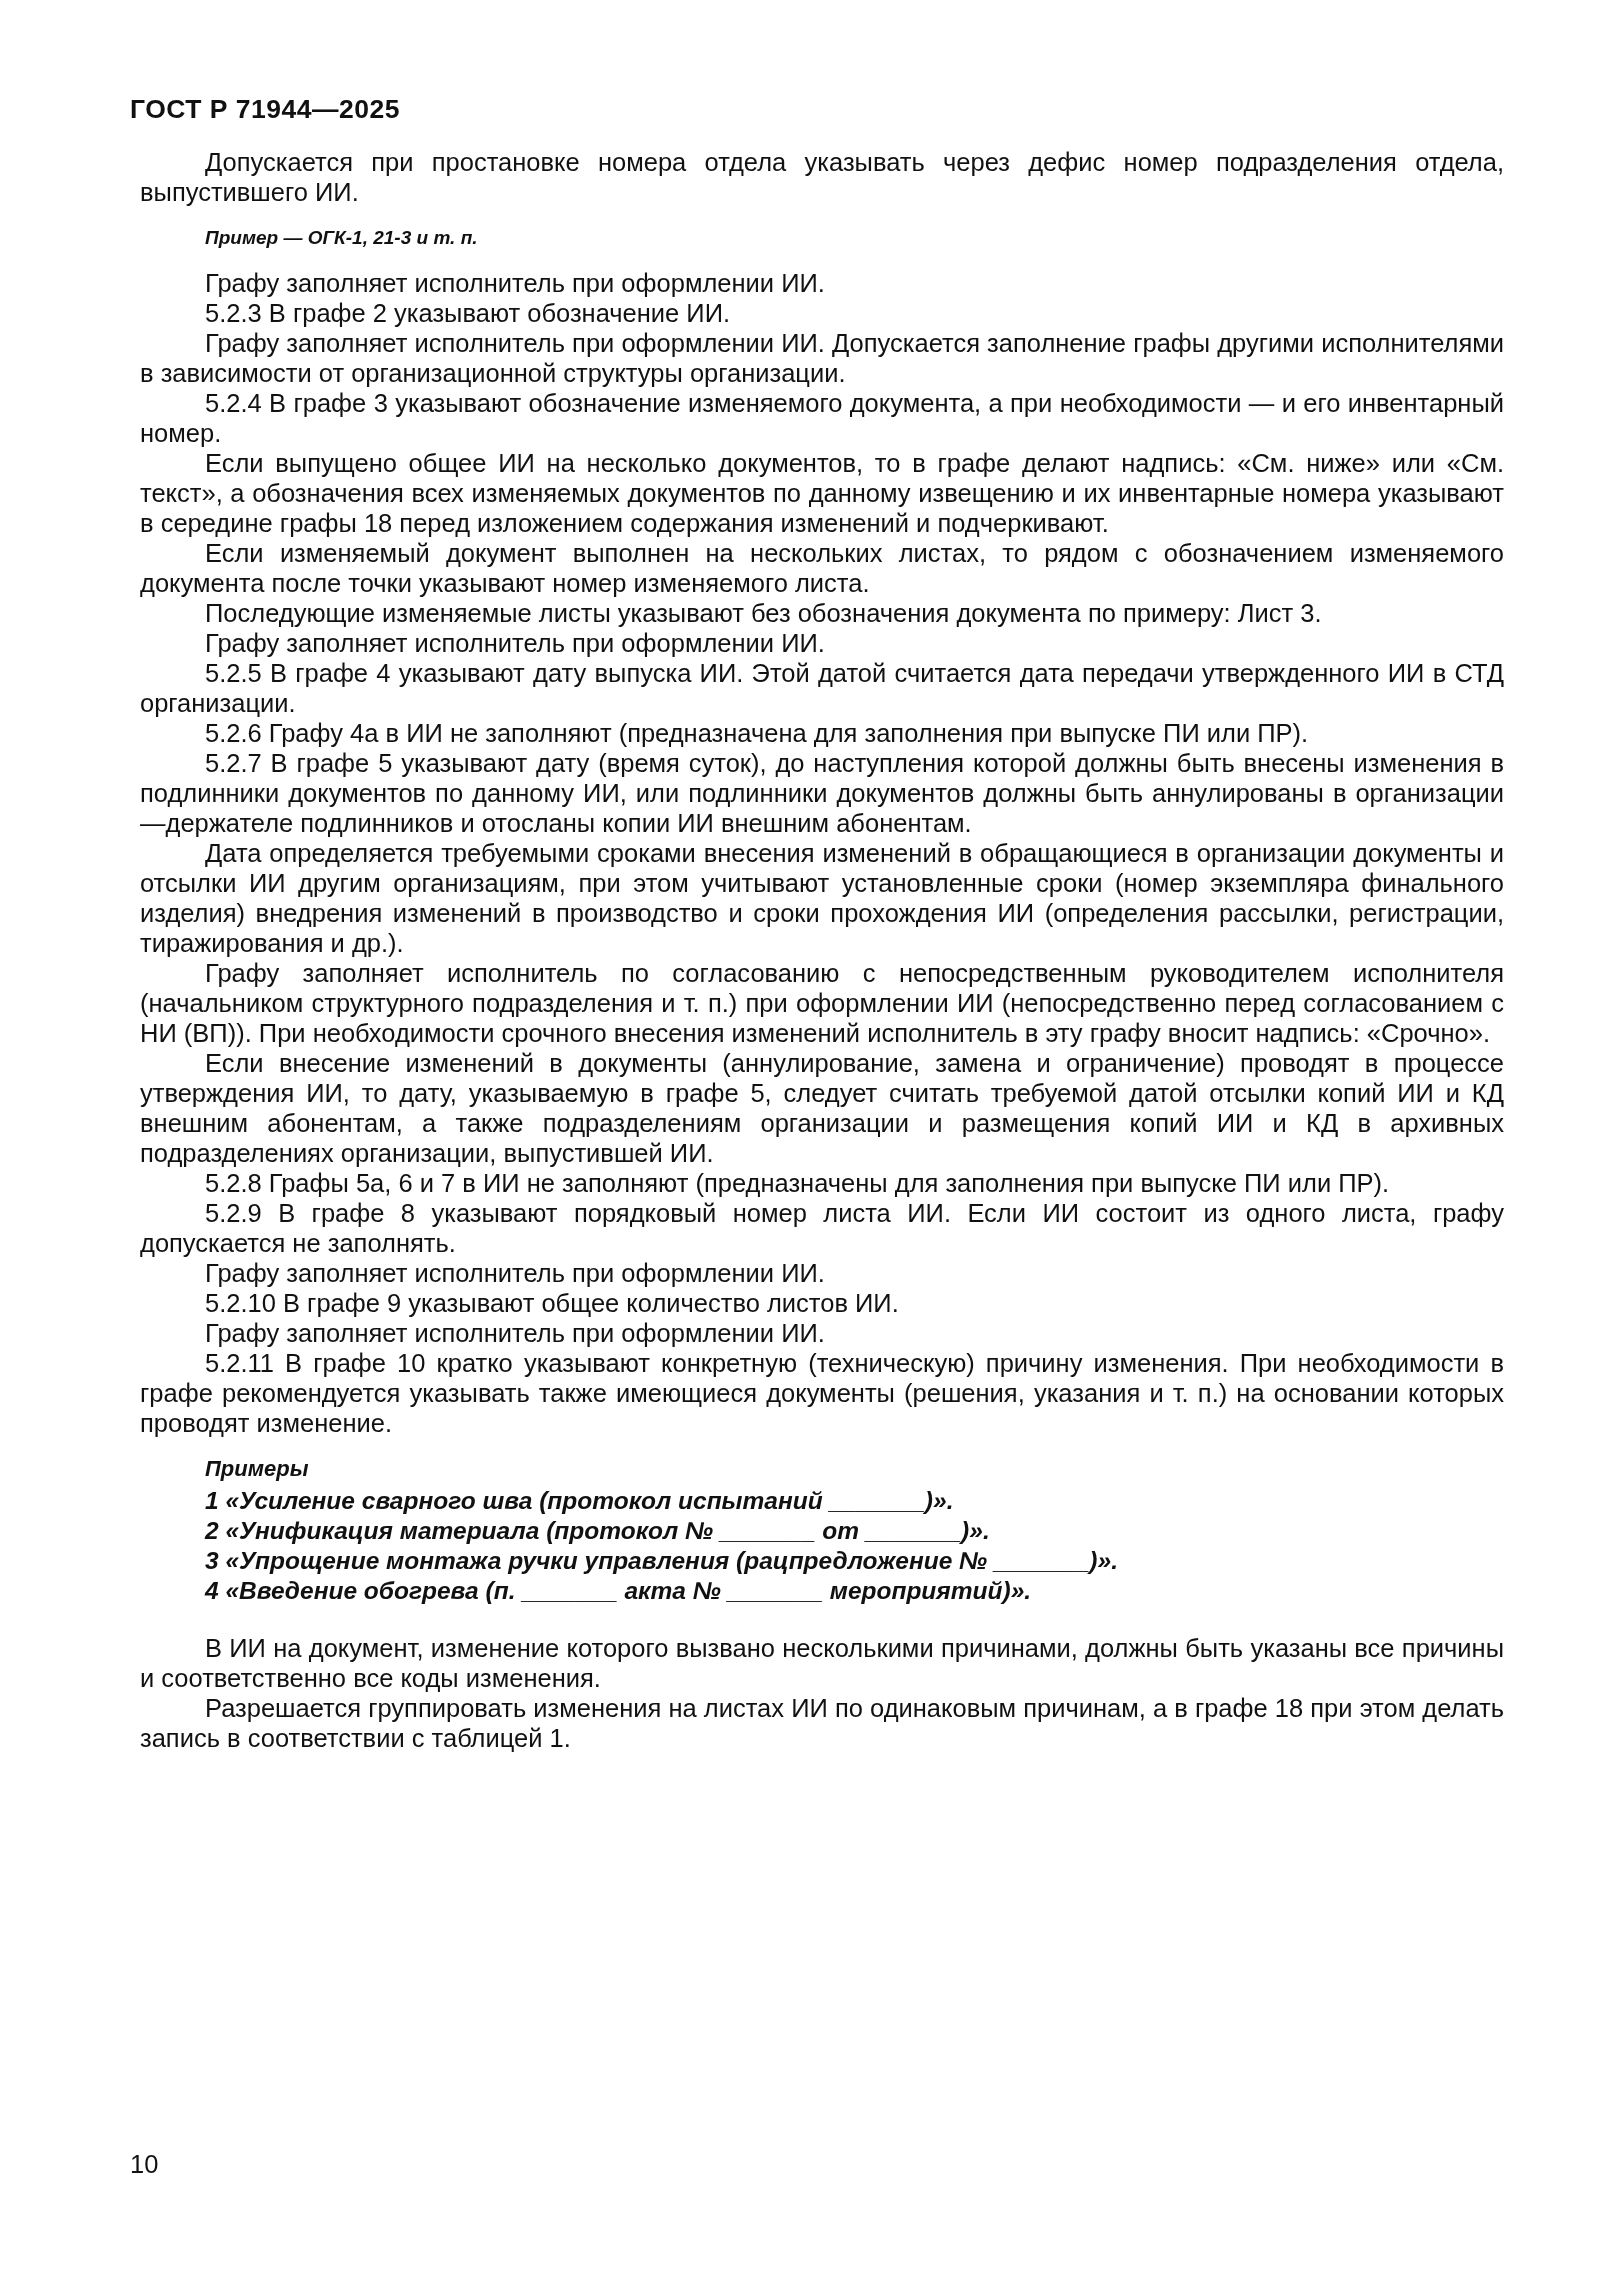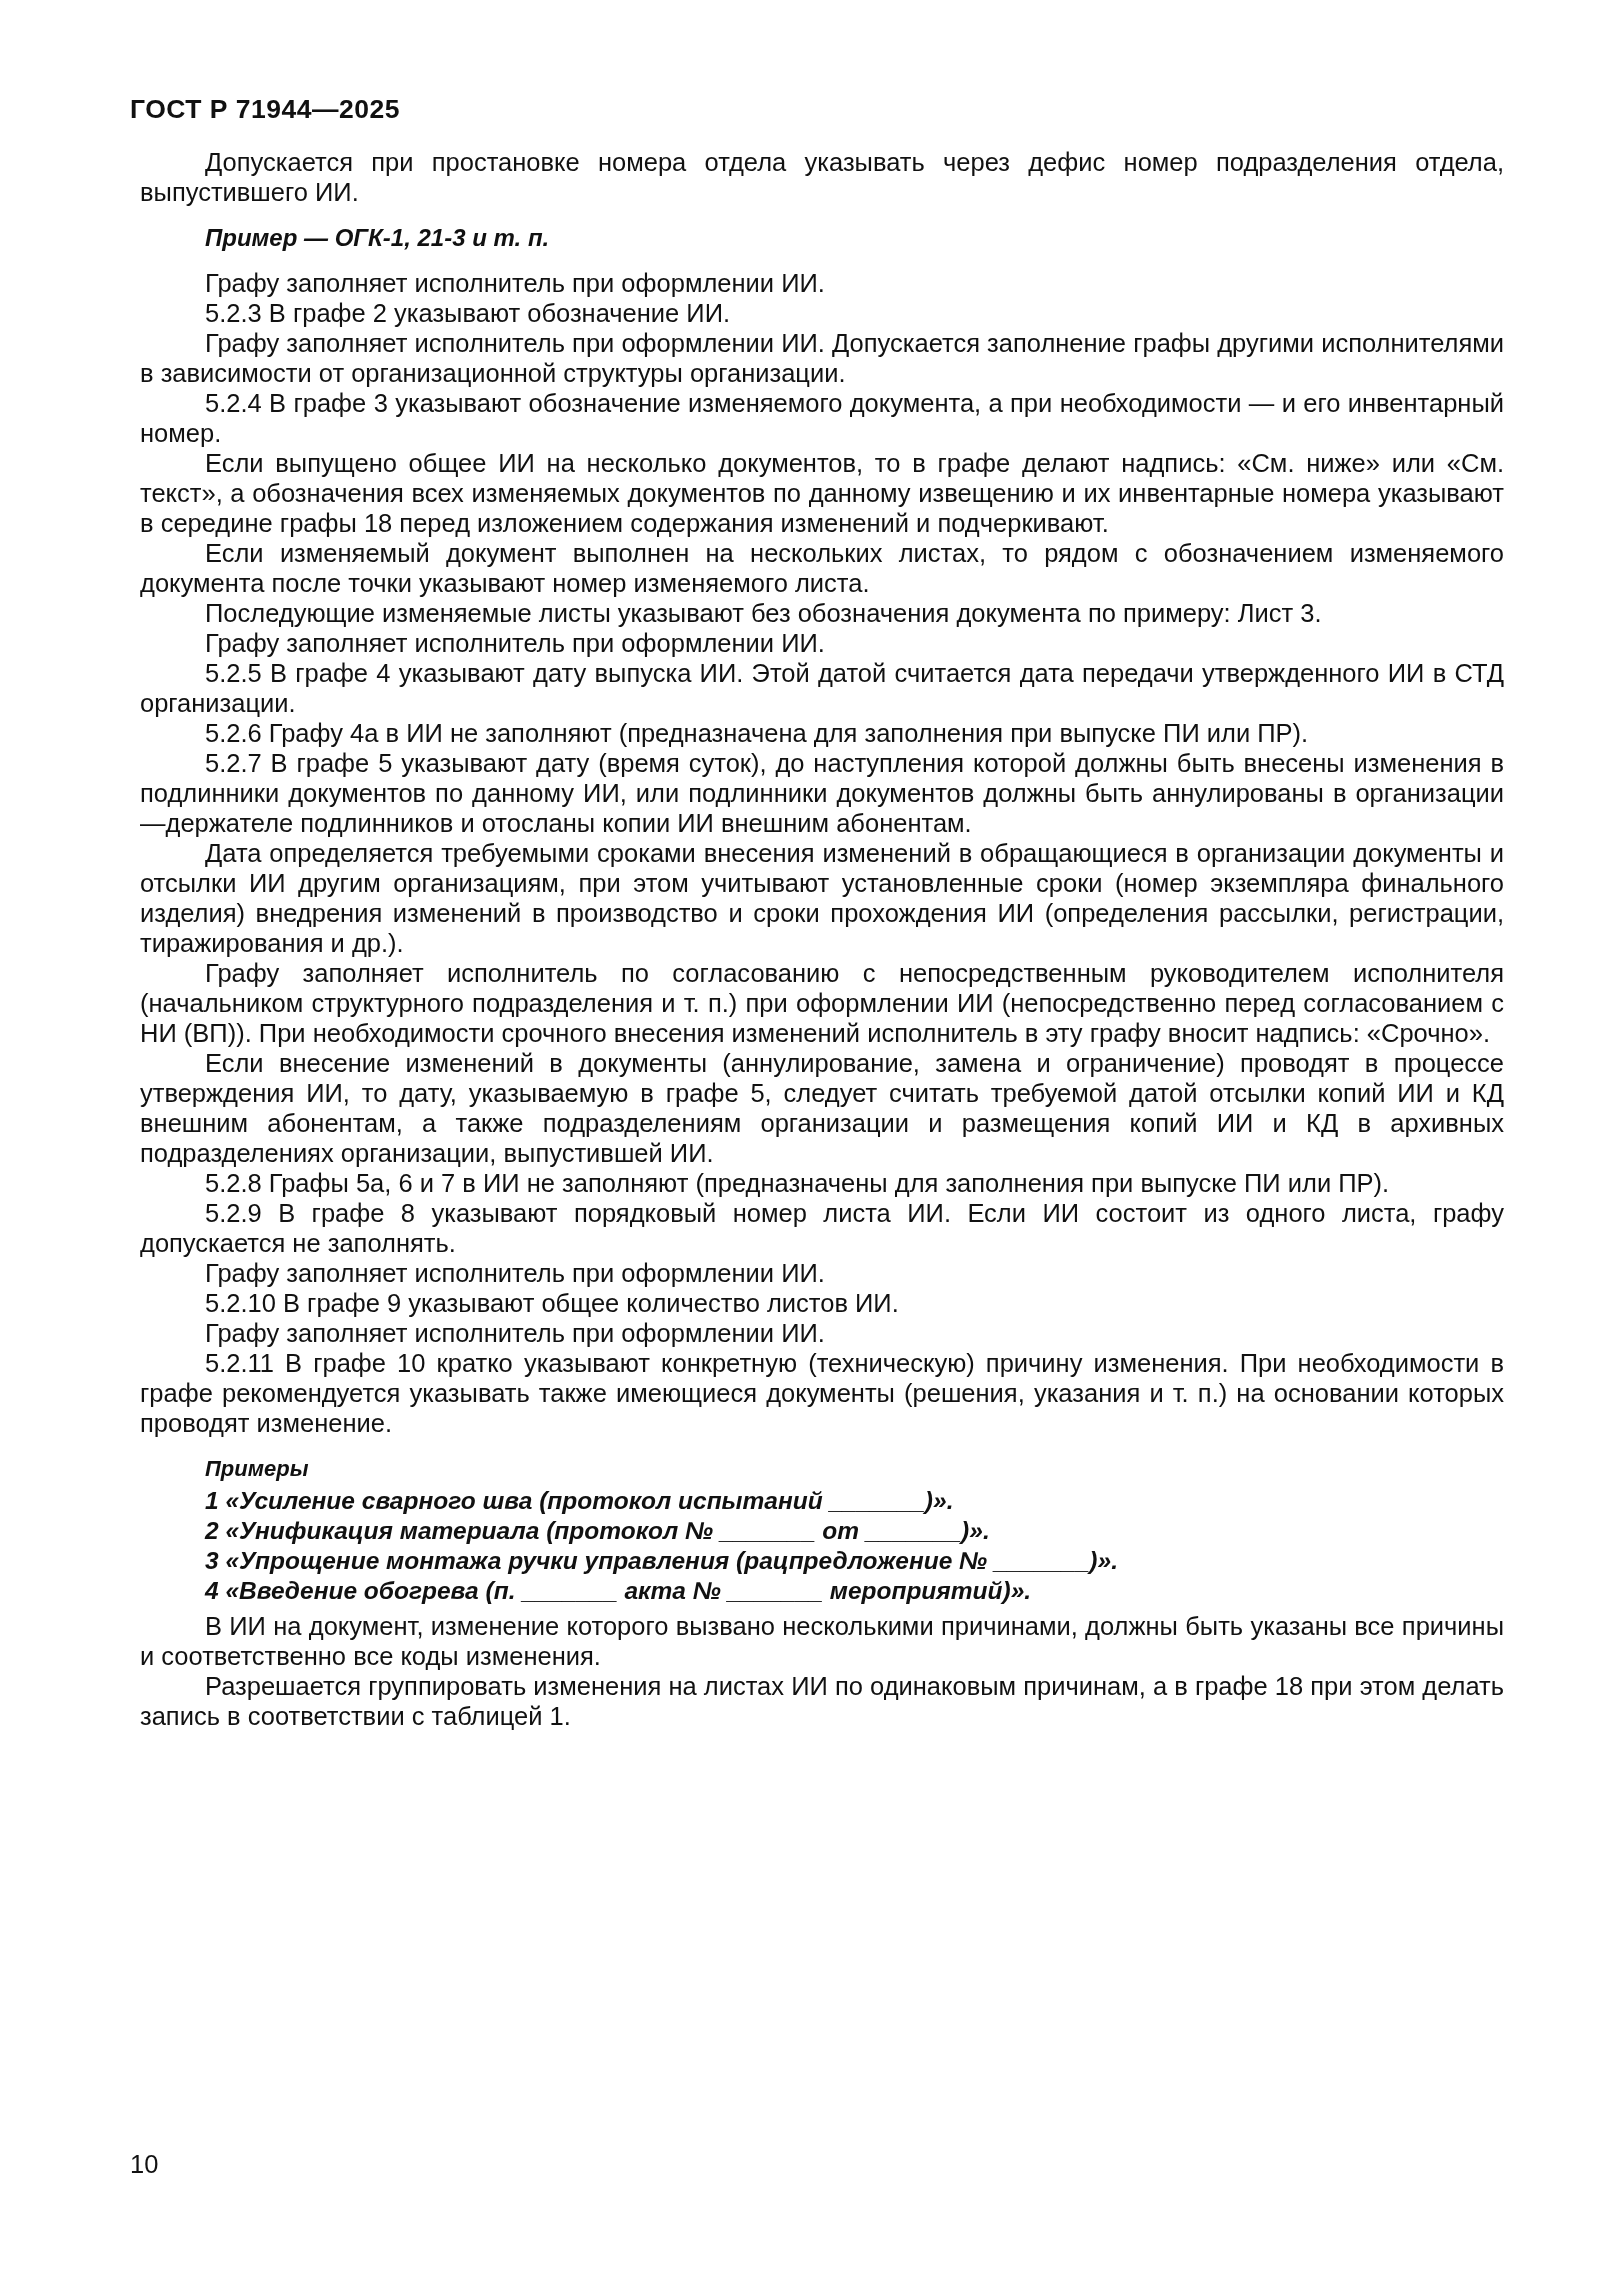--- a/index.html
+++ b/index.html
@@ -33,37 +33,37 @@
   .doc-body p { margin: 0; }
   p.body {
     text-align: justify;
     text-indent: 65px;
   }
   p.example {
     margin: 15.7px 0;
     padding-left: 65px;
     font-weight: bold;
     font-style: italic;
-    font-size: 24px;
+    font-size: 19px;
   }
   p.ex-head {
     margin: 15.7px 0 2px 0;
     padding-left: 65px;
     font-weight: bold;
     font-style: italic;
     font-size: 22px;
   }
   p.ex-item {
     padding-left: 65px;
     font-weight: bold;
     font-style: italic;
     font-size: 24.5px;
   }
   p.ex-item-last {
-    margin: 0 0 5px 0;
+    margin: 0 0 27px 0;
     padding-left: 65px;
     font-weight: bold;
     font-style: italic;
     font-size: 24.5px;
   }
   .page-number {
     position: absolute;
     left: 130px;
     top: 2150px;
     font-size: 25.5px;

